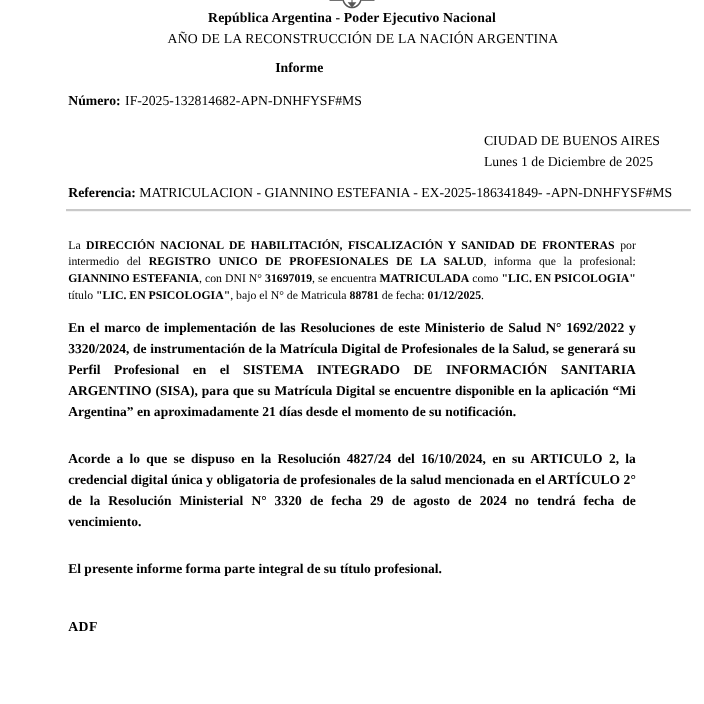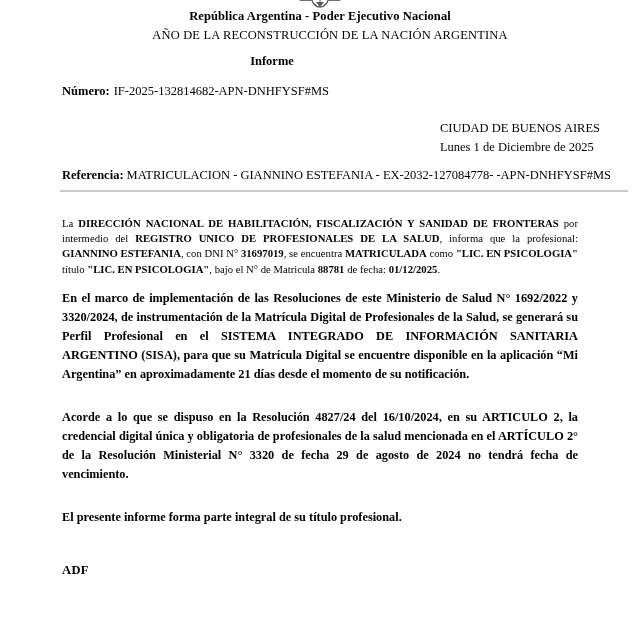--- a/index.html
+++ b/index.html
@@ -200,21 +200,21 @@
   <div class="numero">
     <span class="lbl">Número:</span><span class="val">IF-2025-132814682-APN-DNHFYSF#MS</span>
   </div>
 
   <div class="citydate">
     <div>CIUDAD DE BUENOS AIRES</div>
     <div>Lunes 1 de Diciembre de 2025</div>
   </div>
 
   <div class="referencia">
-    <span class="lbl">Referencia:</span><span class="val">MATRICULACION - GIANNINO ESTEFANIA - EX-2032-127084778- -APN-DNHFYSF#MS</span>
+    <span class="lbl">Referencia:</span><span class="val">MATRICULACION - GIANNINO ESTEFANIA - EX-2025-186341849- -APN-DNHFYSF#MS</span>
   </div>
 
   <hr class="rule">
 
   <div class="body">
 
     <p class="para para-small"><span>La </span><span class="b">DIRECCIÓN NACIONAL DE HABILITACIÓN, FISCALIZACIÓN Y SANIDAD DE FRONTERAS</span><span> por intermedio del </span><span class="b">REGISTRO UNICO DE PROFESIONALES DE LA SALUD</span><span>, informa que la profesional: </span><span class="b">GIANNINO ESTEFANIA</span><span>, con DNI N° </span><span class="b">31697019</span><span>, se encuentra </span><span class="b">MATRICULADA</span><span> como </span><span class="b">"LIC. EN PSICOLOGIA"</span><span> título </span><span class="b">"LIC. EN PSICOLOGIA"</span><span>, bajo el N° de Matricula </span><span class="b">88781</span><span> de fecha: </span><span class="b">01/12/2025</span><span>.</span></p>
 
     <p class="para para-normal">En el marco de implementación de las Resoluciones de este Ministerio de Salud N° 1692/2022 y 3320/2024, de instrumentación de la Matrícula Digital de Profesionales de la Salud, se generará su Perfil Profesional en el SISTEMA INTEGRADO DE INFORMACIÓN SANITARIA ARGENTINO (SISA), para que su Matrícula Digital se encuentre disponible en la aplicación “Mi Argentina” en aproximadamente 21 días desde el momento de su notificación.</p>
 

